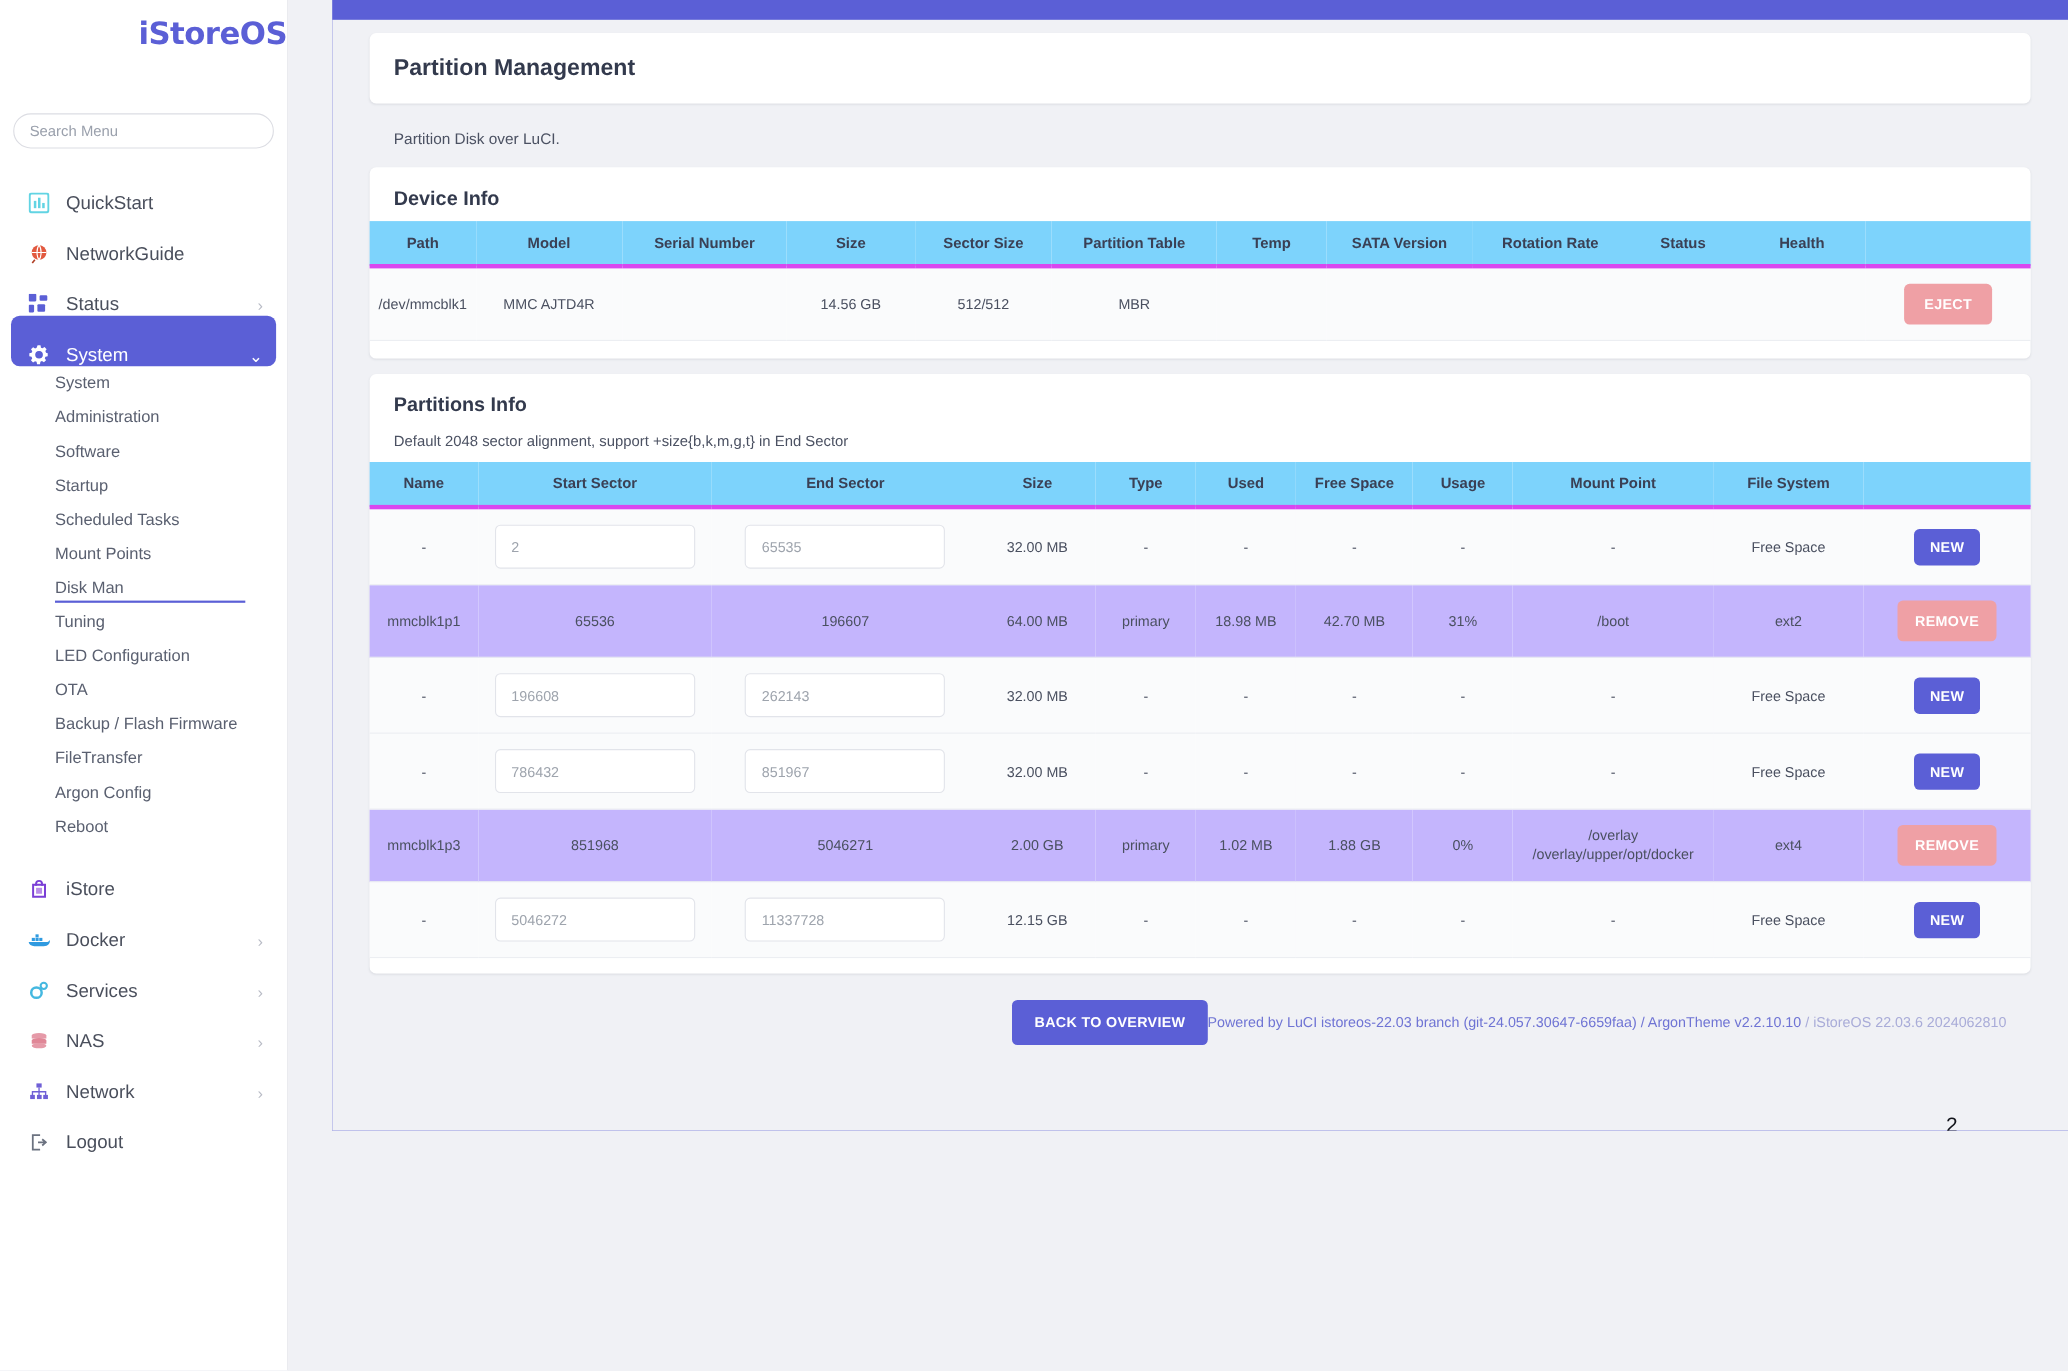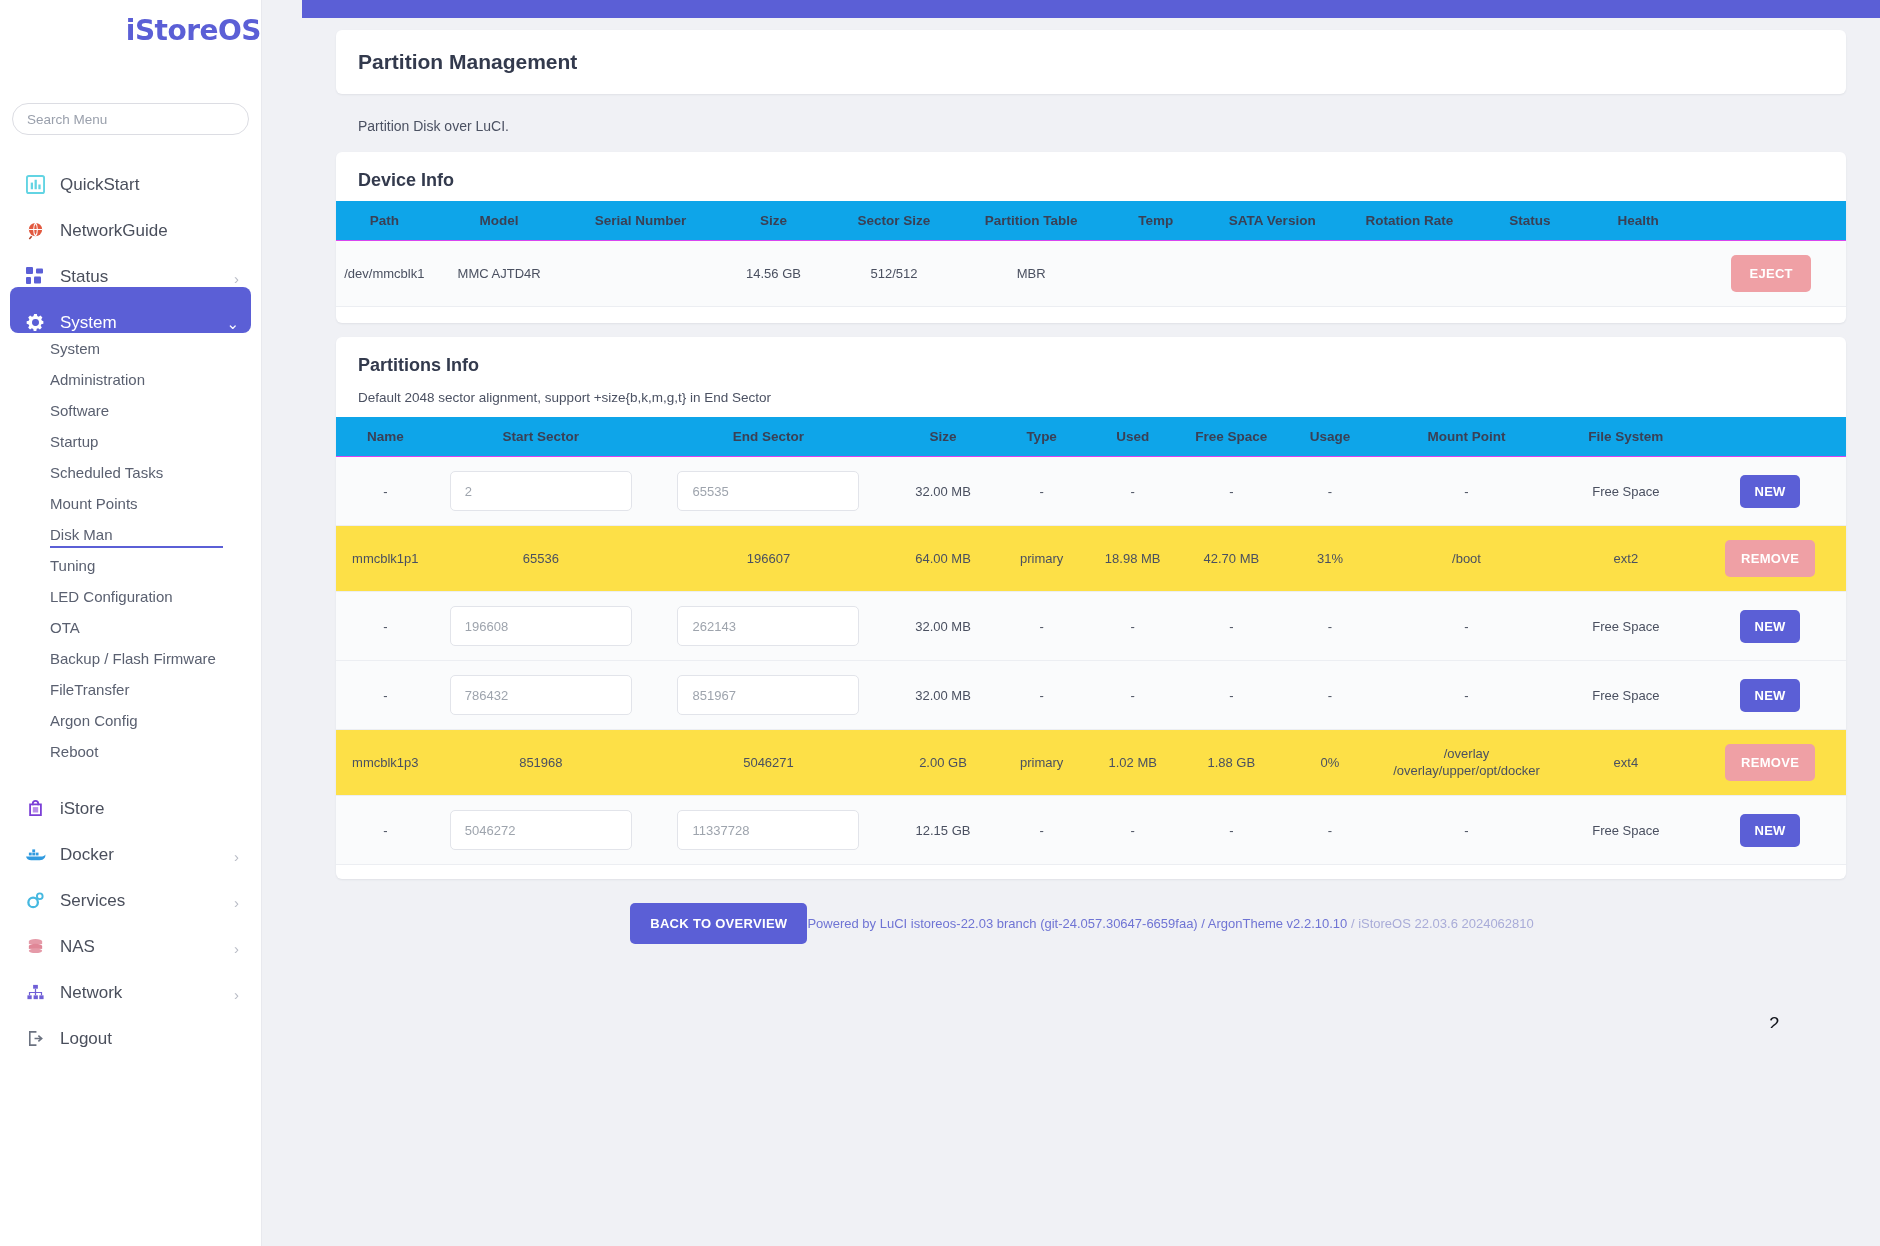--- a/index.html
+++ b/index.html
@@ -130,35 +130,35 @@
     font-size:13.5px;
     color:#4b5162;
     padding:4px 22px 12px 22px;
   }
 
   table { width:100%; border-collapse:collapse; }
   thead th {
     font-size:13.5px;
     font-weight:bold;
     color:#3a4055;
-    background:#0ea5e9;
+    background:#7dd3fc;
     padding:12px 4px;
     text-align:center;
-    border-bottom:1px solid #d946ef;
+    border-bottom:4px solid #d946ef;
     white-space:nowrap;
   }
   tbody td {
     font-size:13px;
     color:#4a5060;
     text-align:center;
     padding:14px 4px;
     border-bottom:1px solid #eceef2;
     vertical-align:middle;
   }
-  tbody tr.alt td { background:#fde047; }
+  tbody tr.alt td { background:#c4b5fd; }
   tbody tr.plain td { background:#fafbfc; }
 
   .btn {
     display:inline-block;
     border:none;
     border-radius:5px;
     color:#fff;
     font-size:13px;
     font-weight:bold;
     padding:9px 14px;
@@ -210,21 +210,21 @@
   .anno-num {
     position:absolute;
     font-size:19px;
     color:#11131a;
     z-index:21;
   }
 
   .footer-row {
     display:flex;
     align-items:center;
-    justify-content:center;
+    justify-content:flex-end;
     padding:10px 22px 16px 4px;
   }
   .footer-note {
     font-size:13px;
     color:#6f74d4;
   }
   .footer-note .dim { color:#a9acd8; }
 </style>
 </head>
 <body>

